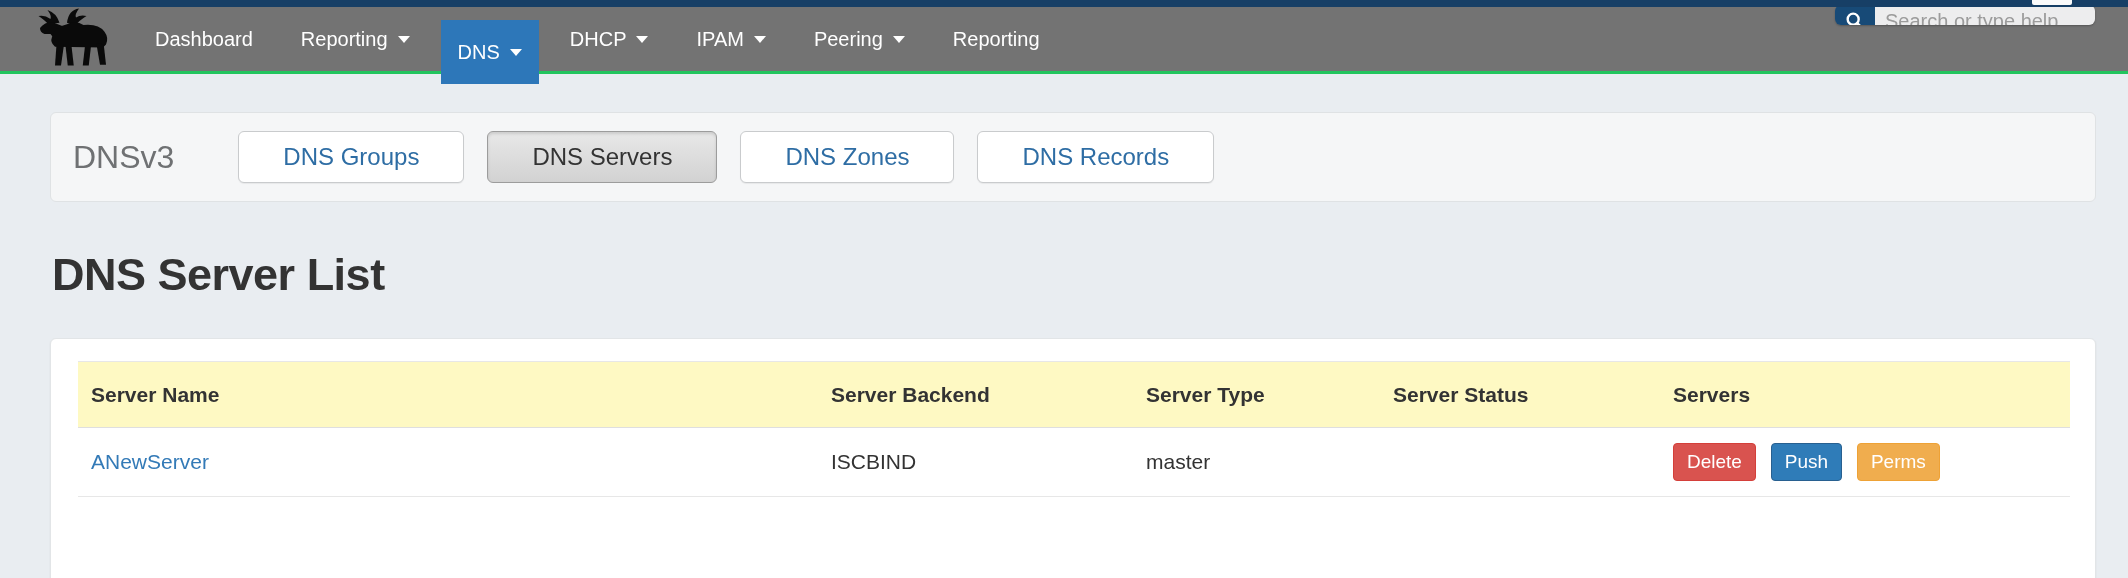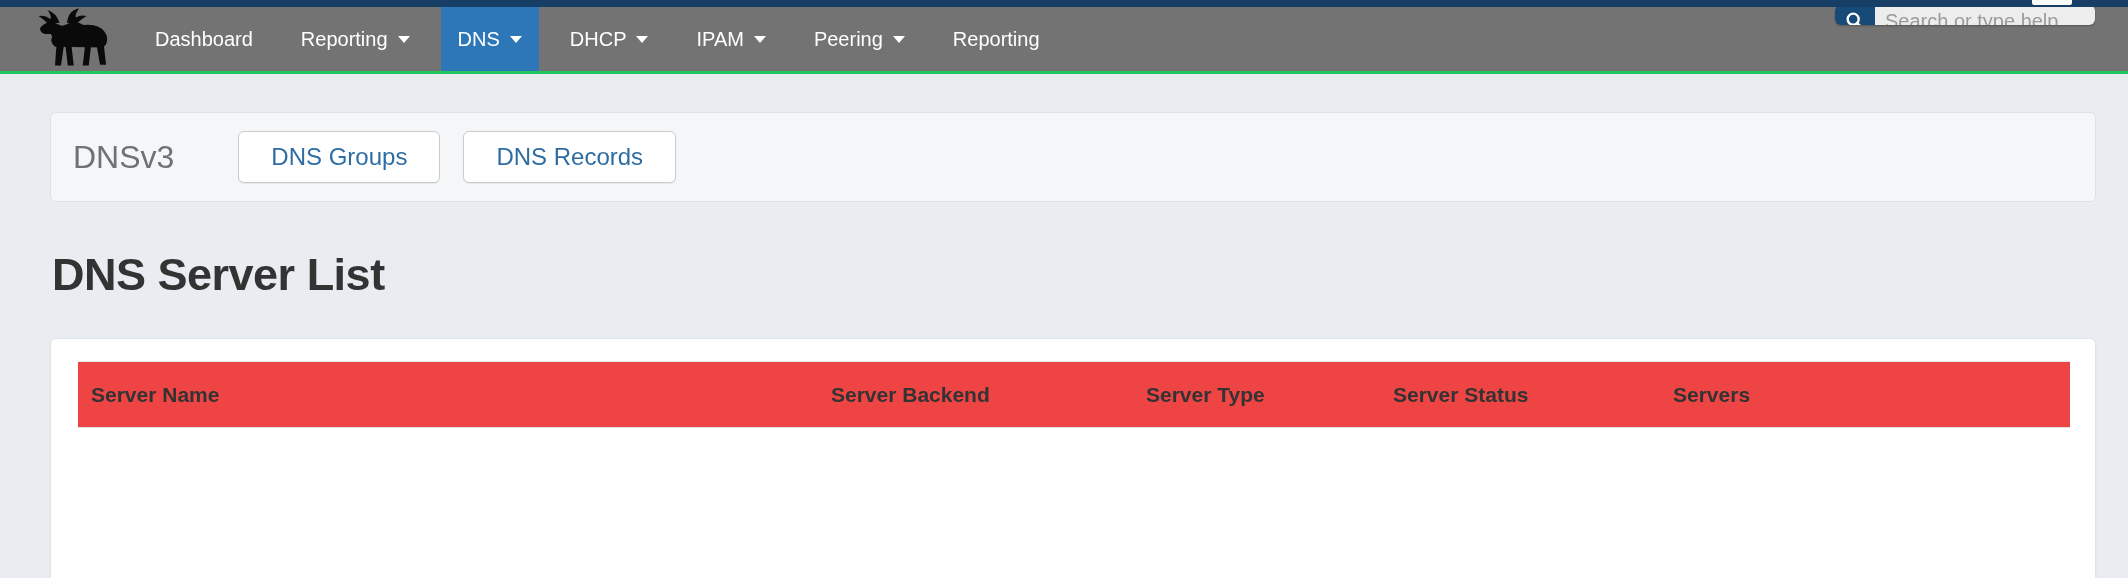--- a/index.html
+++ b/index.html
@@ -16,21 +16,21 @@
     position:absolute;left:0;top:0;width:2128px;height:71px;
     background:#737373;border-bottom:3px solid #22c55e;z-index:2;
     display:flex;align-items:flex-end;
   }
   .logo{position:absolute;left:34px;top:7px;width:78px;height:60px;}
   .nav-list{display:flex;align-items:stretch;height:64px;margin:0 0 0 131px;padding:0;list-style:none;}
   .nav-item{
     display:flex;align-items:center;height:64px;padding:0 17px;margin:0 7px;
     color:#ffffff;font-size:20px;text-decoration:none;cursor:pointer;white-space:nowrap;
   }
-  .nav-item.active{background:#2d77b9;margin:0 7px;text-align:center;}
+  .nav-item.active{background:#2d77b9;margin:13px 7px;text-align:center;}
   .caret{
     display:inline-block;width:0;height:0;margin-left:10px;
     border-left:6px solid transparent;border-right:6px solid transparent;border-top:7px solid #fff;
   }
   .searchbar{
     position:absolute;right:33px;top:5px;height:20px;display:flex;z-index:5;
     border-radius:6px;overflow:hidden;box-shadow:0 1px 2px rgba(0,0,0,.25);
   }
   .search-btn{
     width:40px;height:32px;background:#174a77;border:none;cursor:pointer;
@@ -44,21 +44,21 @@
   
   .subnav{
     position:absolute;left:50px;top:112px;width:2046px;height:90px;box-sizing:border-box;
     background:#f5f6f7;border:1px solid #dfe2e4;border-radius:6px;
     display:flex;align-items:center;padding-left:22px;
   }
   .subnav-label{font-size:32px;color:#6f7173;margin-right:64px;}
   .tab-btn{
     font-family:"Liberation Sans",sans-serif;
     font-size:24px;color:#2e6da4;background:#ffffff;border:1px solid #c9cbcd;border-radius:6px;
-    padding:11px 32px;margin-right:23px;cursor:pointer;white-space:nowrap;
+    padding:11px 44px;margin-right:23px;cursor:pointer;white-space:nowrap;
     box-shadow:0 1px 1px rgba(0,0,0,.06);
   }
   .tab-btn.active{
     color:#333;background:linear-gradient(#e8e8e8,#d2d2d2);
     border-color:#9c9c9c;box-shadow:inset 0 2px 3px rgba(0,0,0,.12);
   }
   
   .page-header{position:absolute;left:52px;top:240px;display:flex;align-items:center;}
   .page-title{font-size:45px;font-weight:700;color:#333;margin:0;line-height:70px;letter-spacing:-.5px;}
   .add-btn{
@@ -70,21 +70,21 @@
   
   .card{
     position:absolute;left:50px;top:338px;width:2046px;height:260px;box-sizing:border-box;
     background:#ffffff;border:1px solid #e2e5e7;border-radius:6px 6px 0 0;
     box-shadow:0 1px 2px rgba(0,0,0,.07);
     padding:22px 27px 0 27px;
   }
   table.srv{border-collapse:collapse;table-layout:fixed;width:1992px;border-top:1px solid #e7e7e7;}
   table.srv th{
     text-align:left;font-size:21px;color:#333;font-weight:700;
-    background:#ef4444;height:65px;padding:0 13px;
+    background:#fef9c3;height:65px;padding:0 13px;
     border-bottom:1px solid #dfdfdf;
   }
   table.srv td{
     font-size:21px;color:#333;height:68px;padding:0 13px;vertical-align:middle;
     border-bottom:1px solid #e7e7e7;background:#fff;
   }
   table.srv tr.striped td{background:#f9f9f9;}
   .srv-link{color:#337ab7;text-decoration:none;cursor:pointer;}
   .act-btn{
     font-family:"Liberation Sans",sans-serif;font-size:19px;color:#fff;
@@ -164,20 +164,22 @@
         <line x1="14.6" y1="14.6" x2="21" y2="21" stroke="#ffffff" stroke-width="2.8" stroke-linecap="round"></line>
       </svg>
     </button>
     <input class="search-input" type="text" placeholder="Search or type help" style="">
   </div>
 </nav>
 
 <div class="subnav">
   <span class="subnav-label">DNSv3</span>
   <button class="tab-btn">DNS Groups</button>
+  <button class="tab-btn active">DNS Servers</button>
+  <button class="tab-btn">DNS Zones</button>
   <button class="tab-btn">DNS Records</button>
 </div>
 
 <div class="page-header">
   <h1 class="page-title">DNS Server List</h1>
 </div>
 
 <div class="card">
   <table class="srv">
     <colgroup>
@@ -190,15 +192,26 @@
     <thead>
       <tr>
         <th>Server Name</th>
         <th>Server Backend</th>
         <th>Server Type</th>
         <th>Server Status</th>
         <th>Servers</th>
       </tr>
     </thead>
     <tbody>
+      <tr>
+        <td><a class="srv-link">ANewServer</a></td>
+        <td>ISCBIND</td>
+        <td>master</td>
+        <td></td>
+        <td>
+          <button class="act-btn act-delete">Delete</button>
+          <button class="act-btn act-push">Push</button>
+          <button class="act-btn act-perms">Perms</button>
+        </td>
+      </tr>
     </tbody>
   </table>
 </div>
 
 </body></html>

